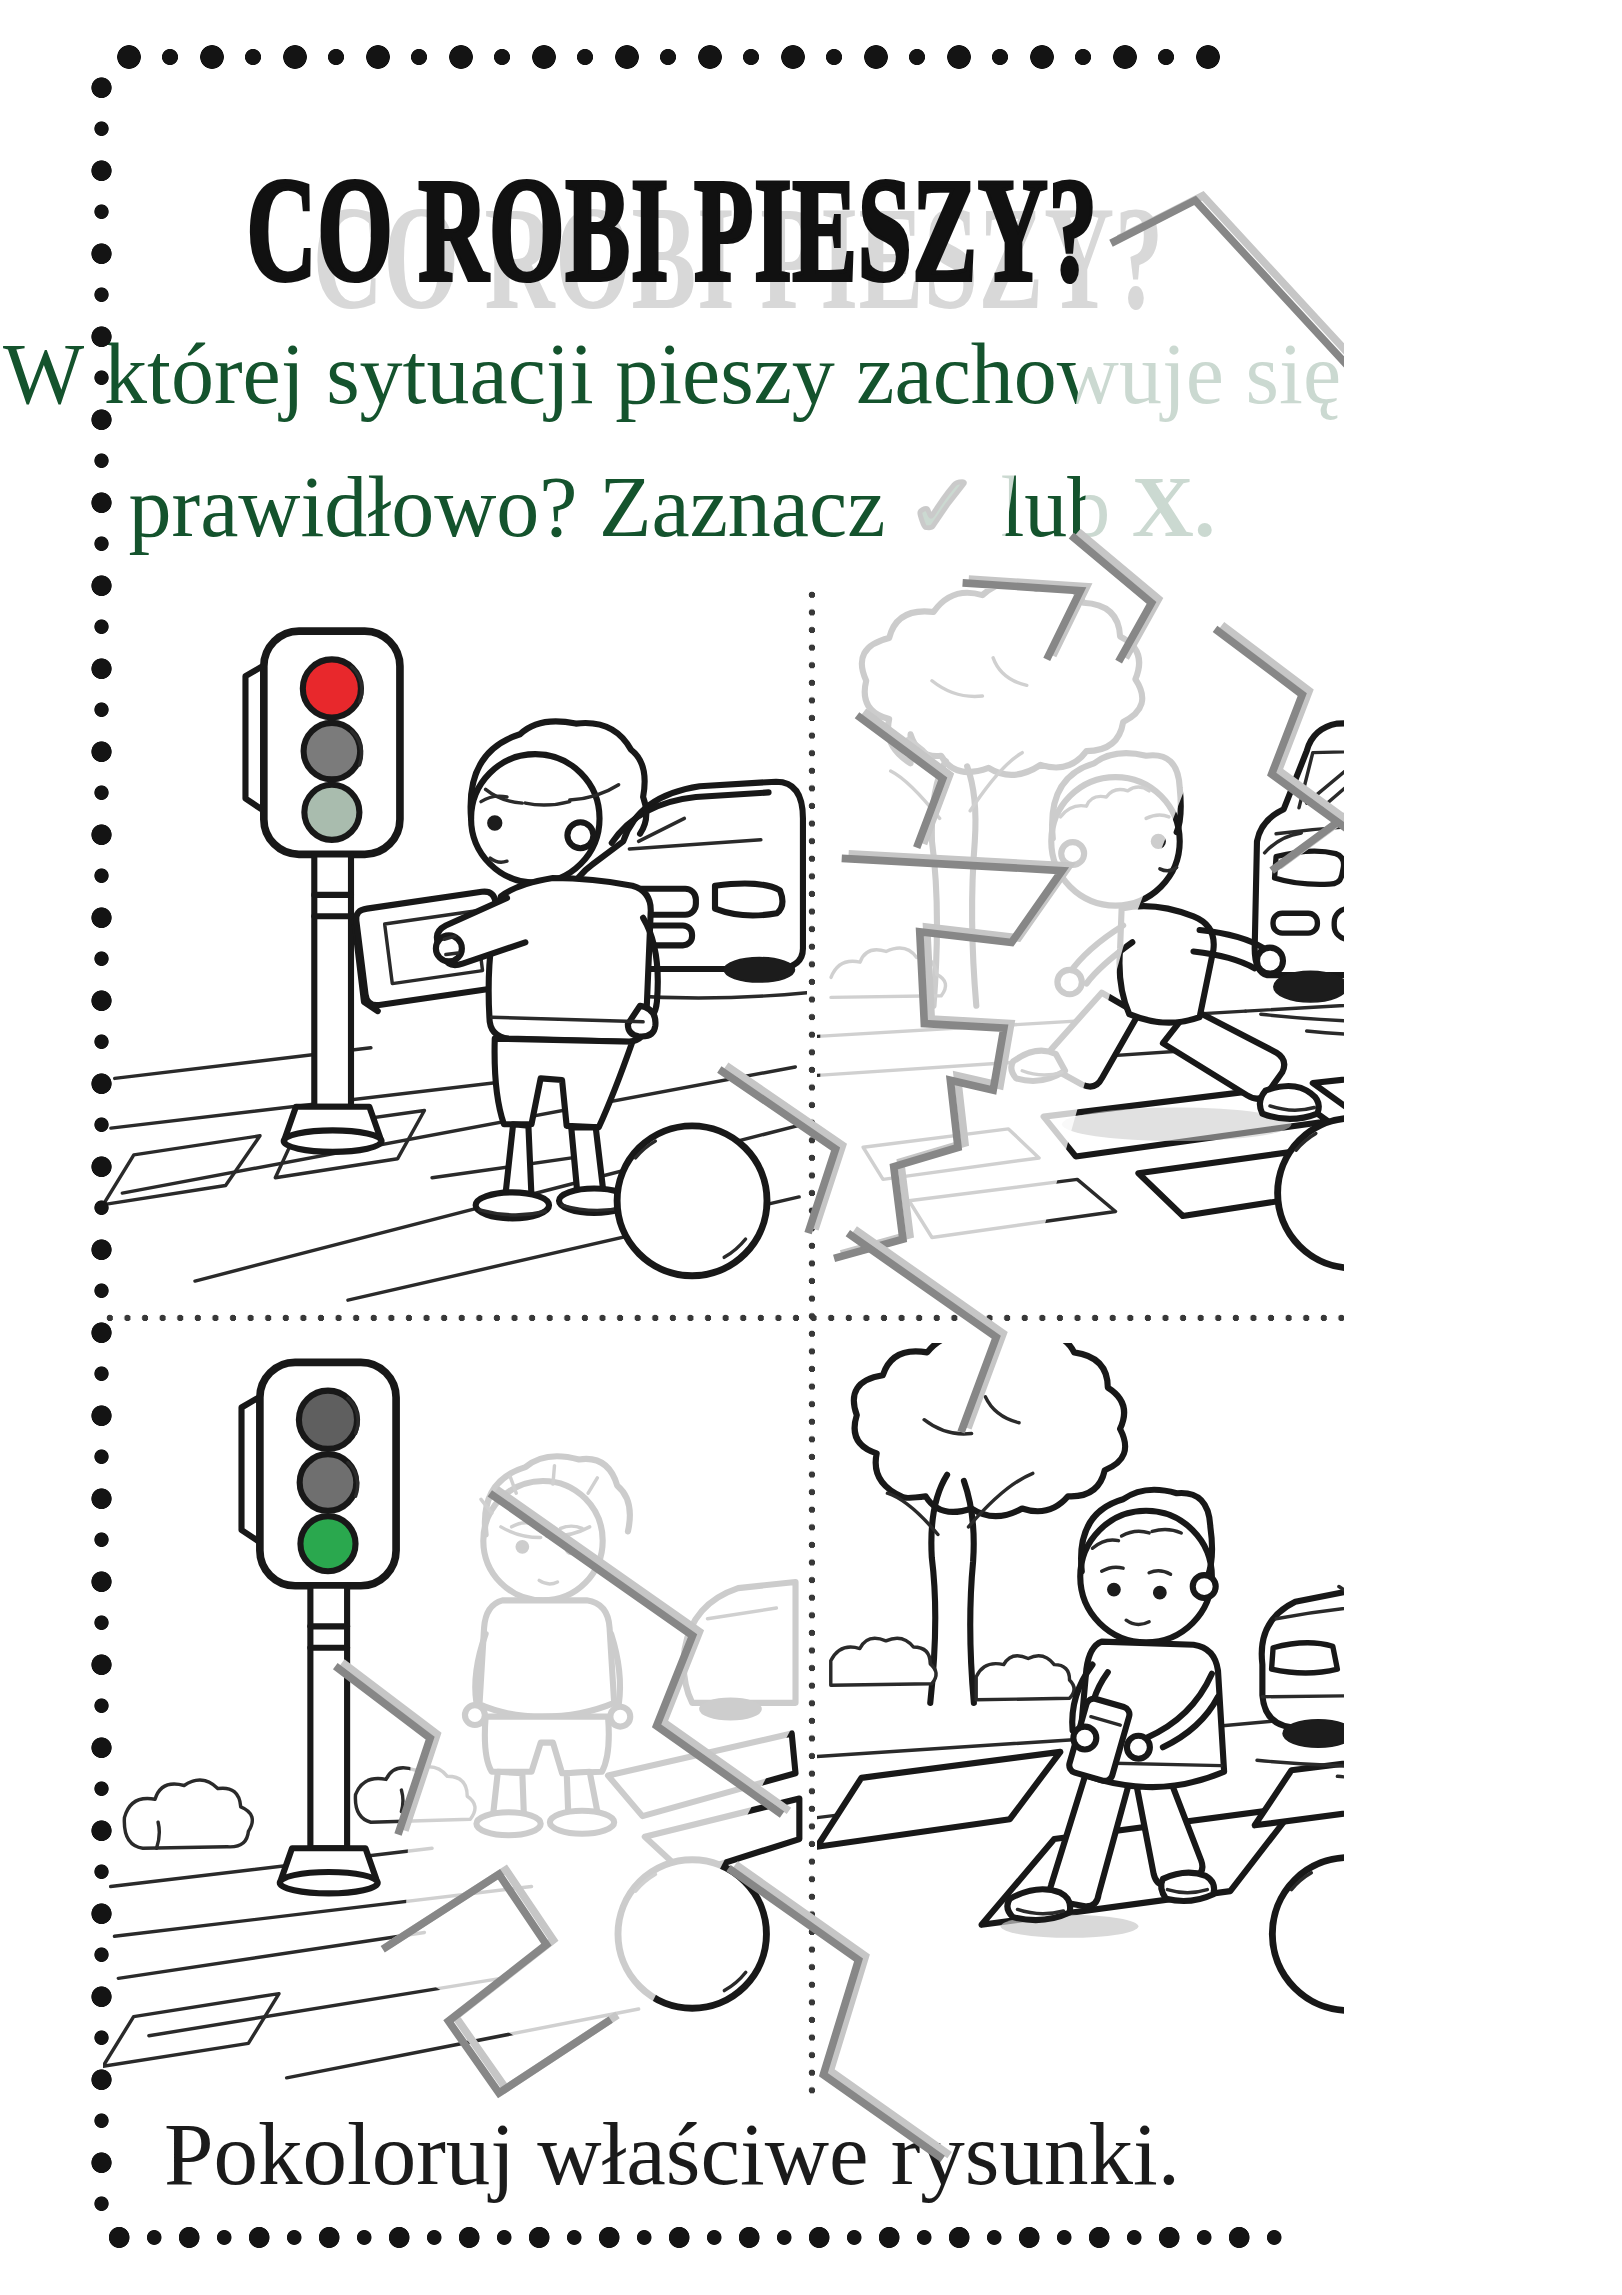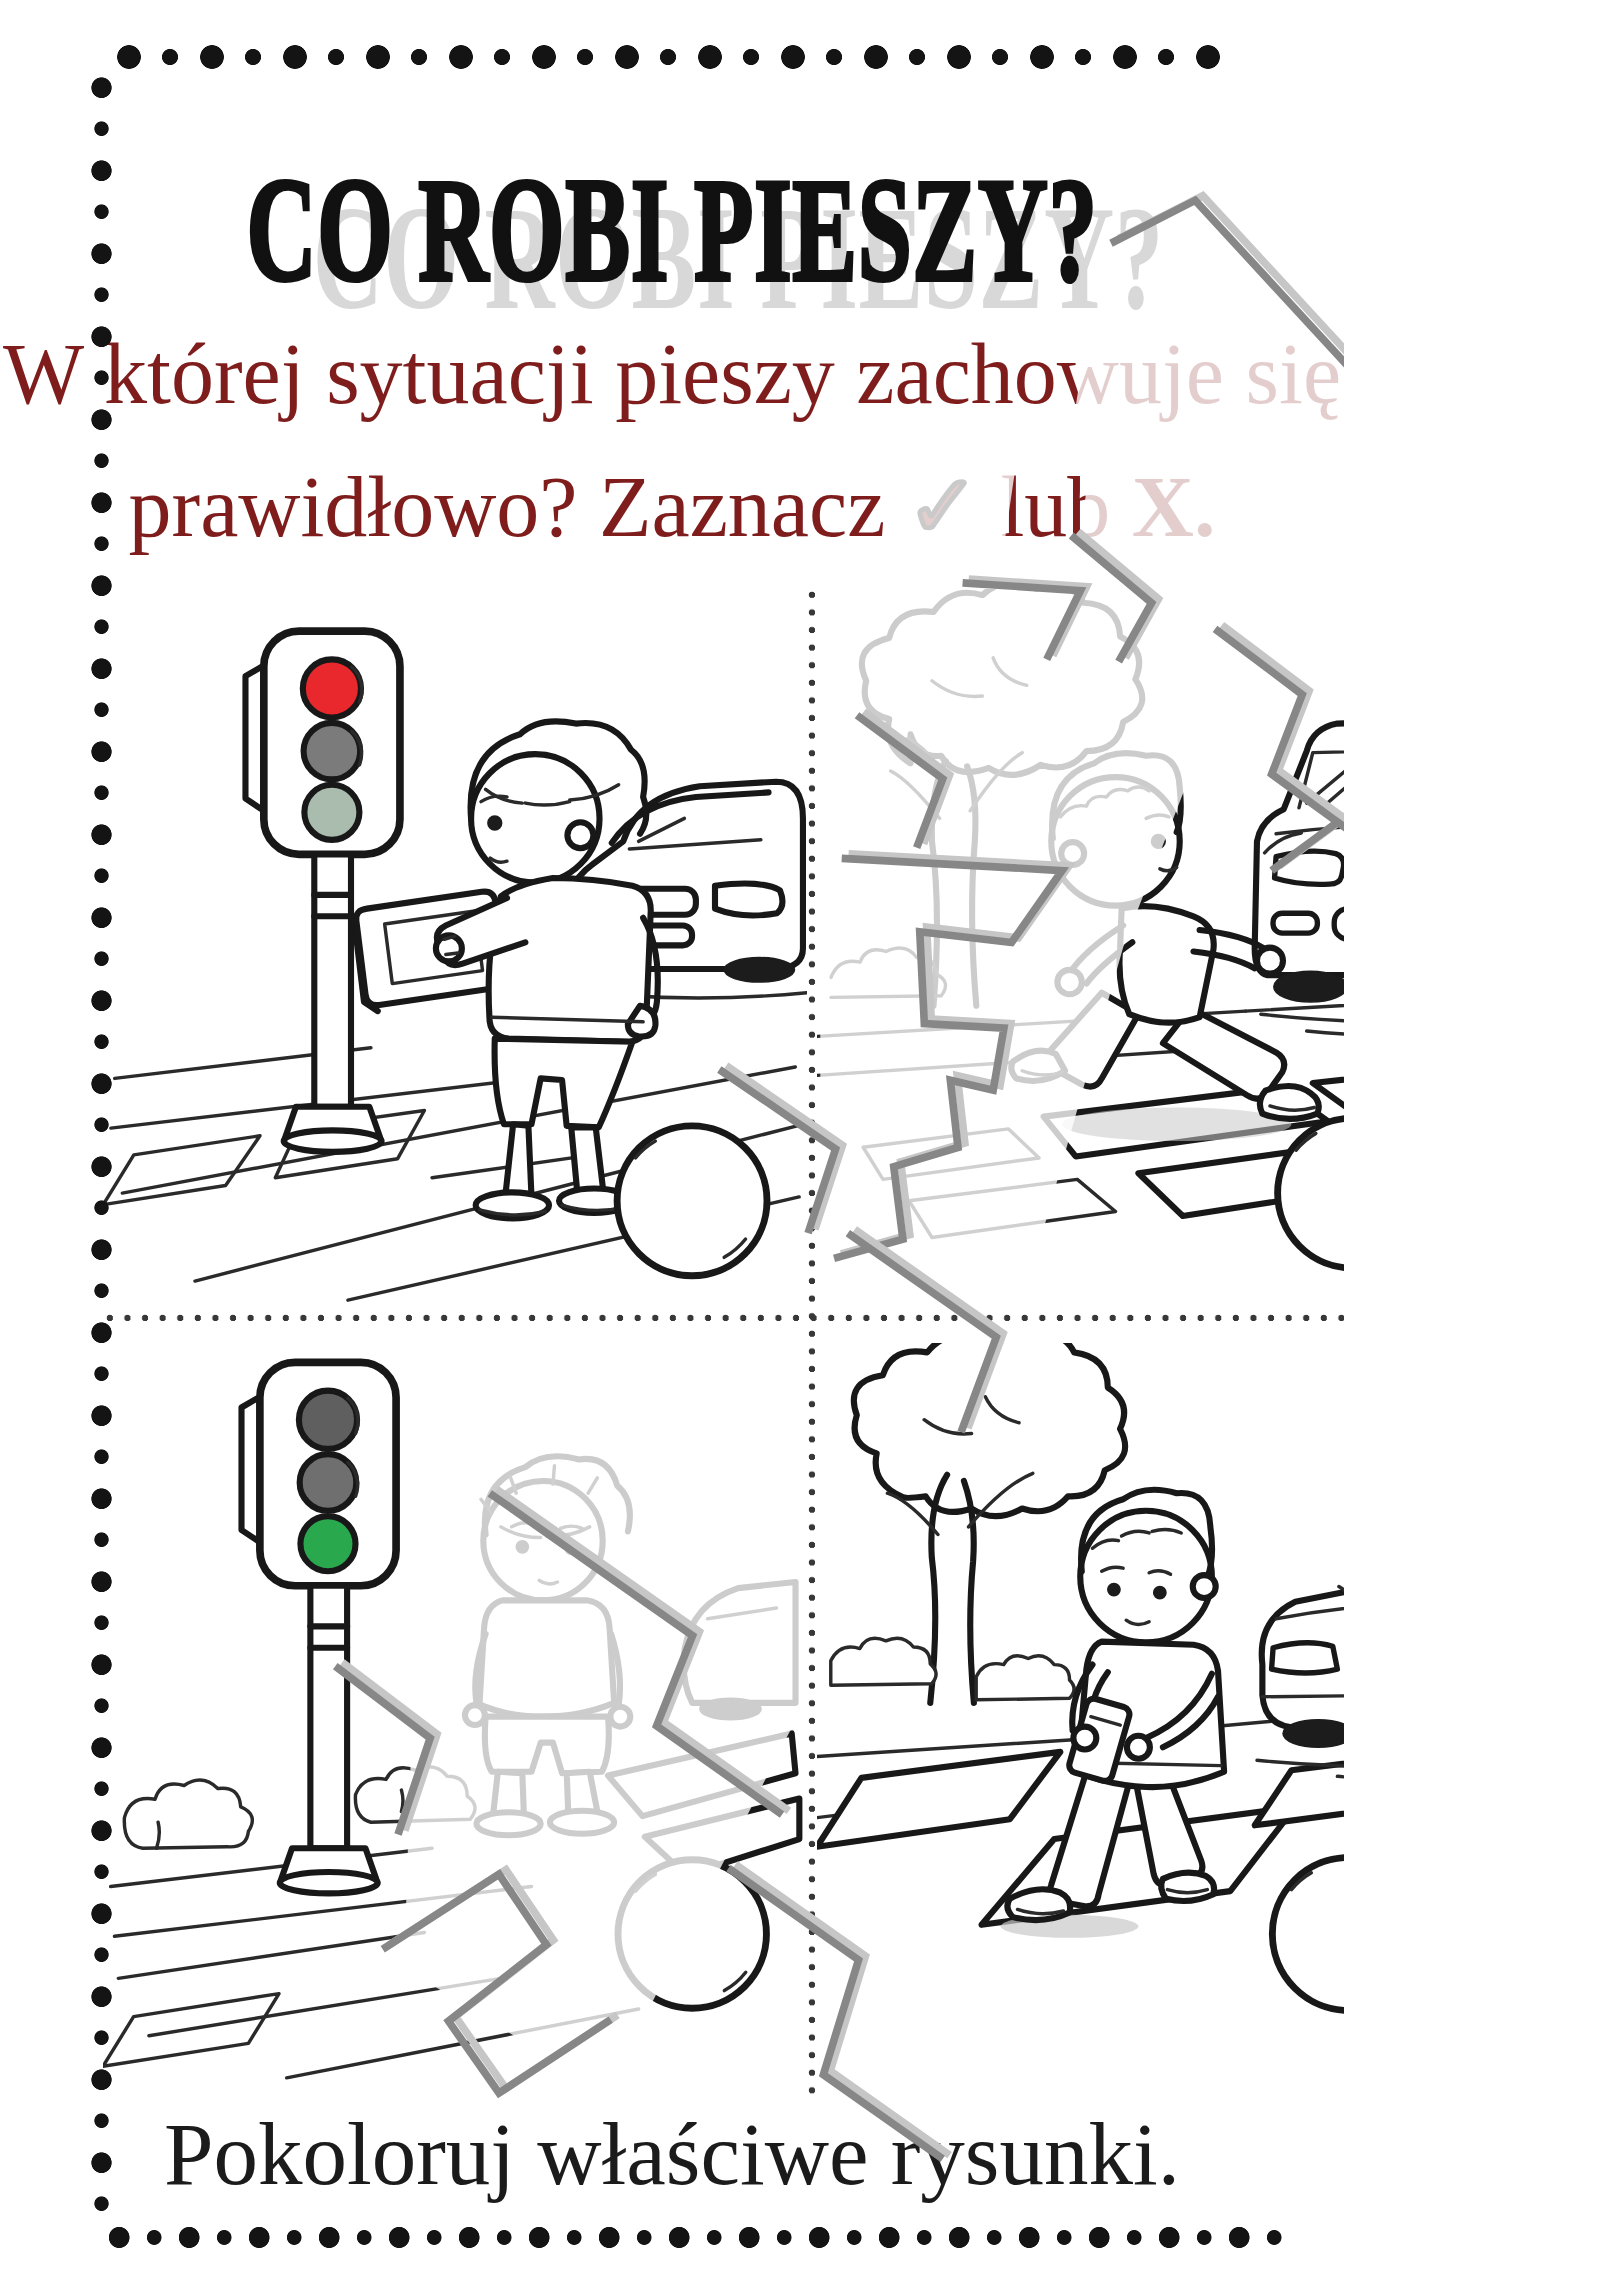--- a/index.html
+++ b/index.html
@@ -31,21 +31,21 @@
   .div-h{position:absolute;z-index:30;left:106px;top:1314px;height:7.7px;width:1458px;
     background:radial-gradient(circle at 3.8px 3.8px,#383838 3.1px,rgba(0,0,0,0) 3.4px) 0 0/17.6px 7.7px repeat-x;}
 
   
   .title{position:absolute;left:0;right:0;top:152px;text-align:center;z-index:20;}
   .title span{display:inline-block;font-size:135px;font-weight:700;letter-spacing:0.8px;
     transform:scale(0.72,1.1);transform-origin:center;white-space:nowrap;
     -webkit-text-stroke:3.8px #111;color:#111;
     text-shadow:92px 26px 0 #d8d8d8;}
   .subtitle{position:absolute;left:0;right:0;top:308px;text-align:center;z-index:20;
-    font-size:86px;line-height:1.55;color:#7f1d1d;}
+    font-size:86px;line-height:1.55;color:#14532d;}
   .subtitle .b{font-weight:700;}
   .subtitle .chk{font-weight:700;-webkit-text-stroke:2.3px #111;}
   .footer{position:absolute;left:0;right:0;top:2103px;text-align:center;z-index:20;
     font-size:89px;color:#1b1b1b;}
 
   
   .quad{position:absolute;z-index:10;}
   .q1{left:103px;top:589px;width:704px;height:715px;}
   .q2{left:817px;top:589px;width:727px;height:715px;}
   .q3{left:103px;top:1343px;width:704px;height:758px;}

